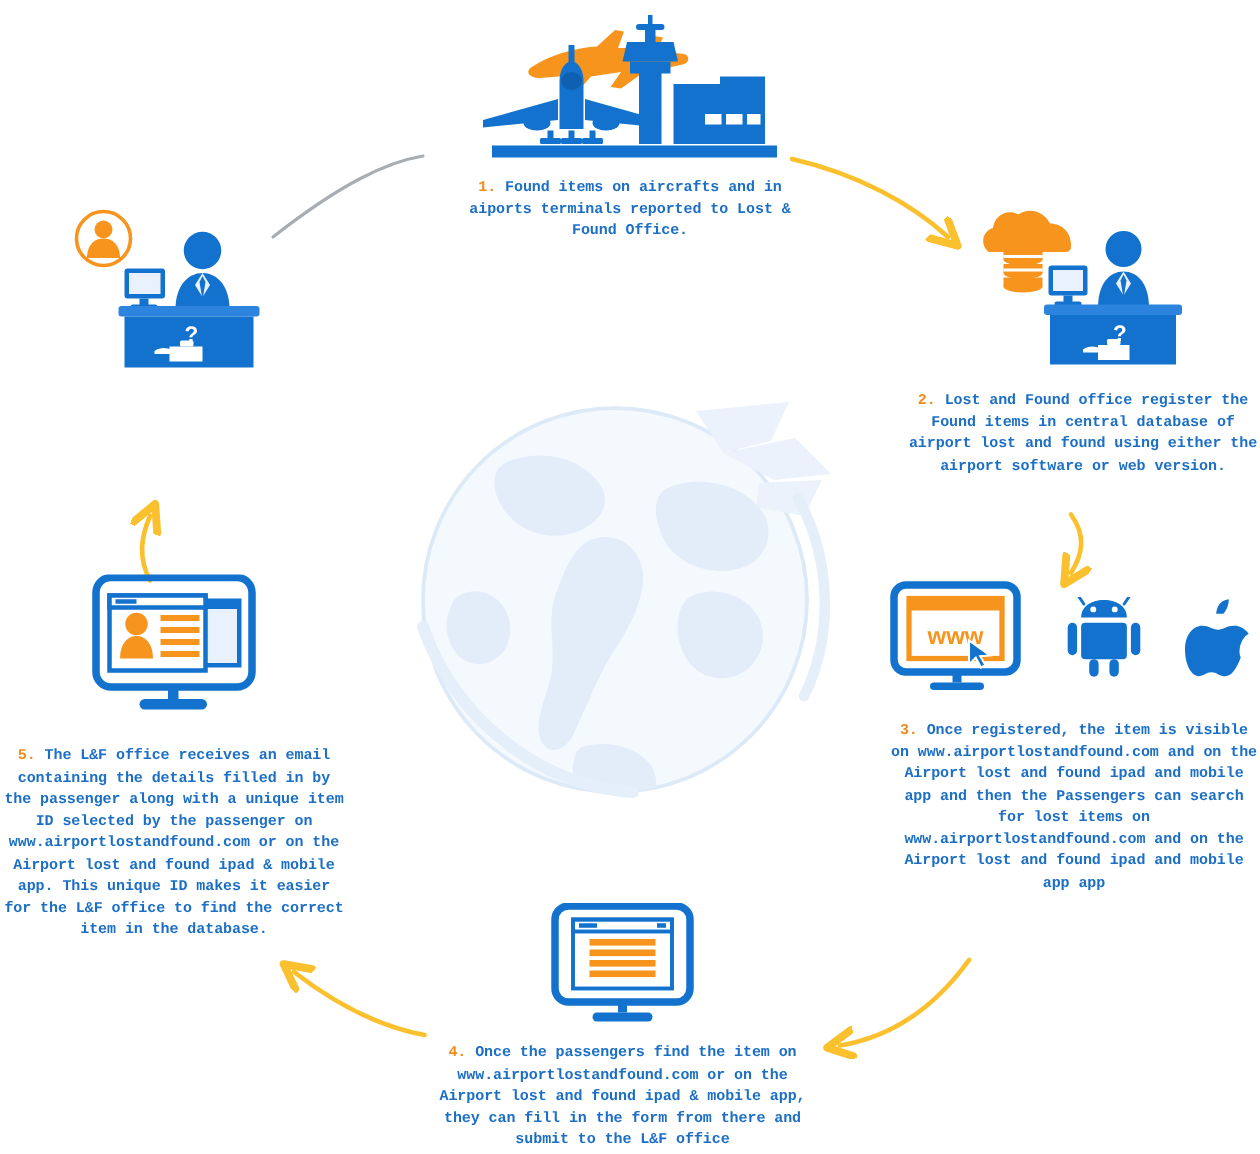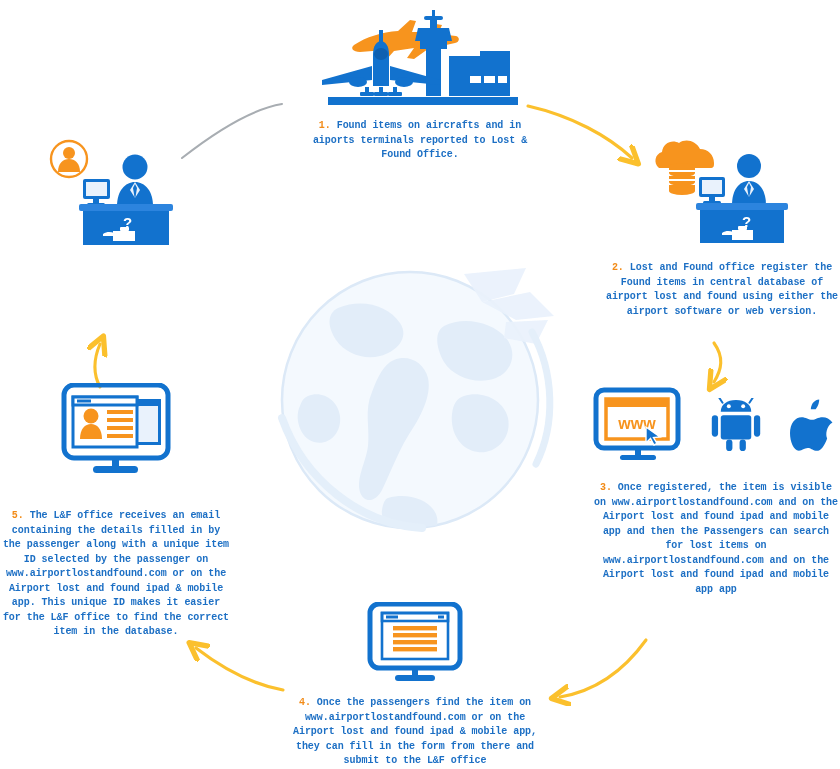--- a/index.html
+++ b/index.html
@@ -61,21 +61,21 @@
   #step-2 { left: 604px; top: 137px; width: 236px; }
   #step-3 { left: 592px; top: 385px; width: 248px; }
   #step-4 { left: 288px; top: 602px; width: 254px; }
   #step-5 { left: 0px;   top: 383px; width: 232px; }
   #step-6 { left: 8px;   top: 136px; width: 202px; }
 
   #step-1 .step-caption { margin-top: 6px; width: 240px; margin-left: auto; margin-right: auto; }
   #step-2 .step-caption { margin-top: 14px; }
   #step-3 .step-caption { margin-top: 14px; }
   #step-4 .step-caption { margin-top: 12px; }
-  #step-5 .step-caption { margin-top: 31px; }
+  #step-5 .step-caption { margin-top: 20px; }
   #step-6 .step-caption { margin-top: 12px; }
 
   .icon-row {
     display: flex;
     align-items: center;
     justify-content: flex-start;
     gap: 28px;
   }
 </style>
 </head>

